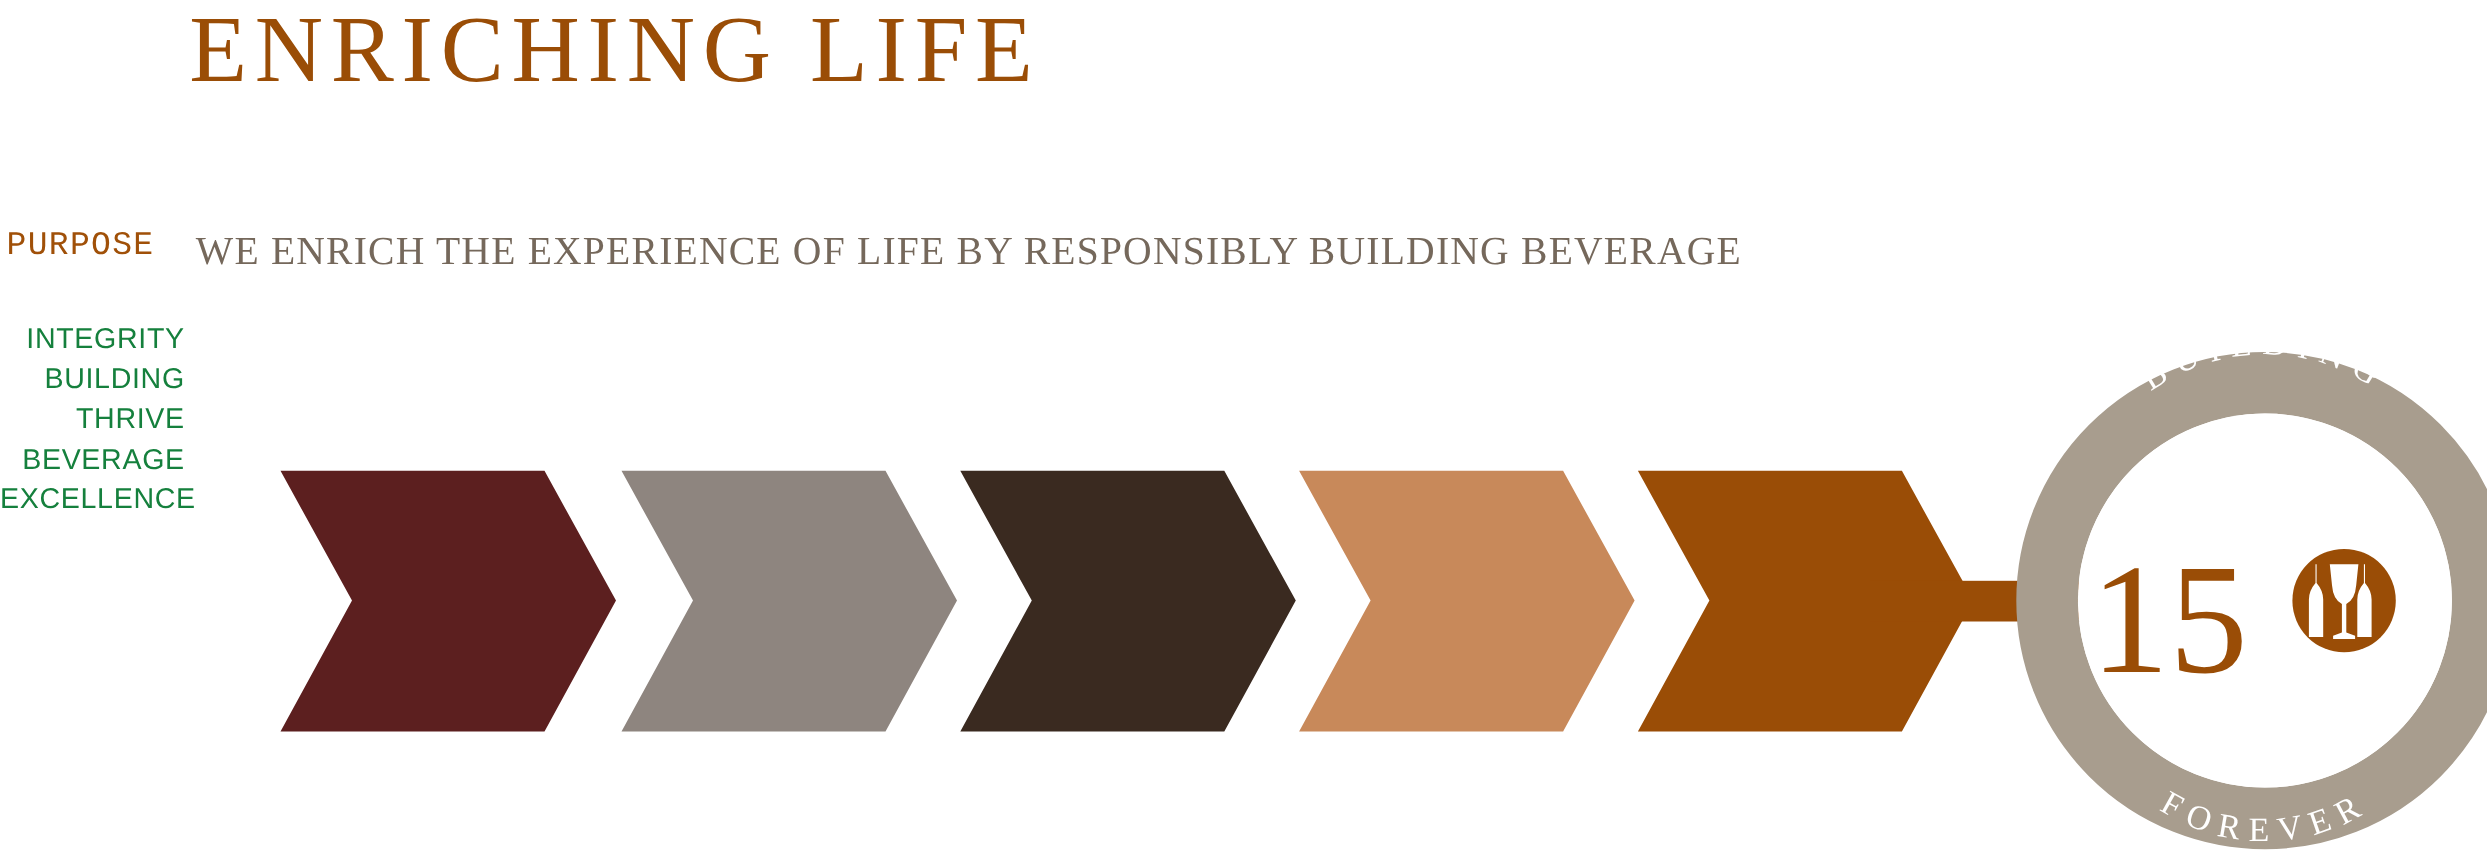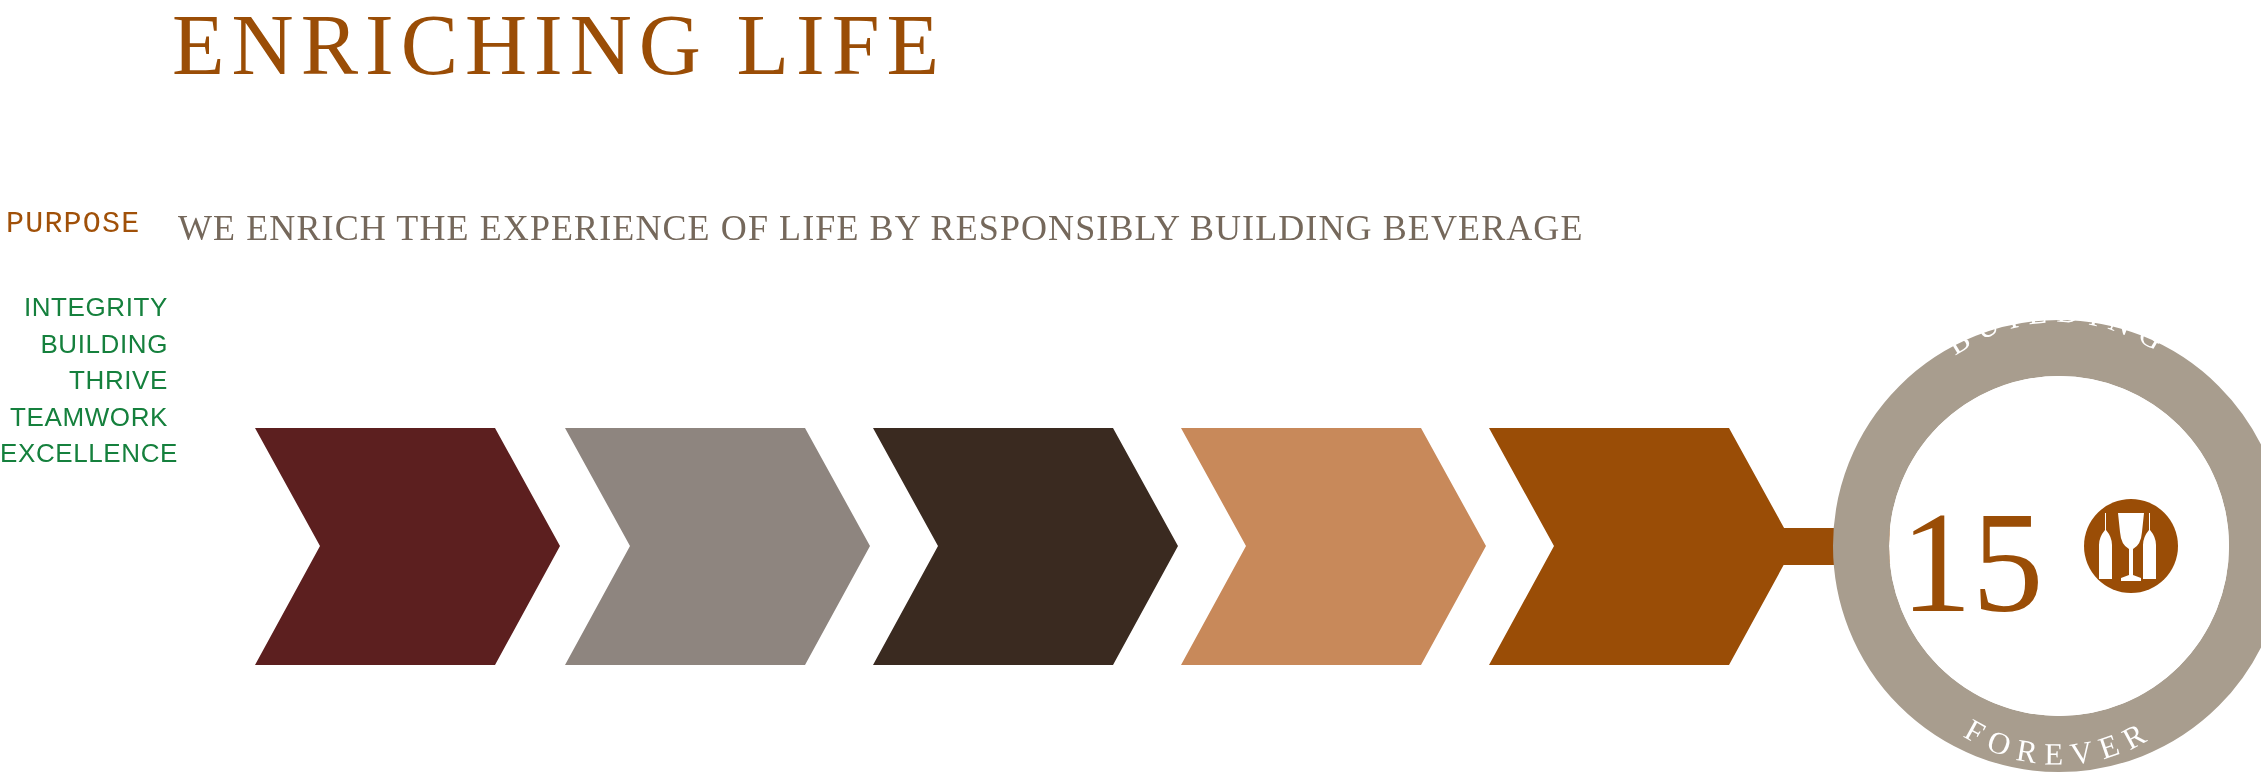--- a/index.html
+++ b/index.html
@@ -114,21 +114,21 @@
 <div id="purpose-label" style="color: rgb(160, 80, 8);">PURPOSE</div>
 
 <div id="purpose-text" style="color: rgb(117, 104, 91);">
   <span class="pline">WE ENRICH THE EXPERIENCE OF LIFE BY RESPONSIBLY BUILDING BEVERAGE</span>
 </div>
 
 <div id="values" style="color: #15803d;">
   <span class="val">INTEGRITY</span>
   <span class="val">BUILDING</span>
   <span class="val">THRIVE</span>
-  <span class="val">TEAMWORK</span>
+  <span class="val">BEVERAGE</span>
   <span class="val">EXCELLENCE</span>
 </div>
 
 <div id="chevrons">
 <svg width="2261" height="774" viewBox="0 0 2261 774" xmlns="http://www.w3.org/2000/svg">
 
   <polygon id="chev0" points="255,428 495,428 560,546 495,665 255,665 320,546" fill="#5c1f1f"></polygon>
 
   <polygon id="chev1" points="565,428 805,428 870,546 805,665 565,665 630,546" fill="#8e857f"></polygon>
 

